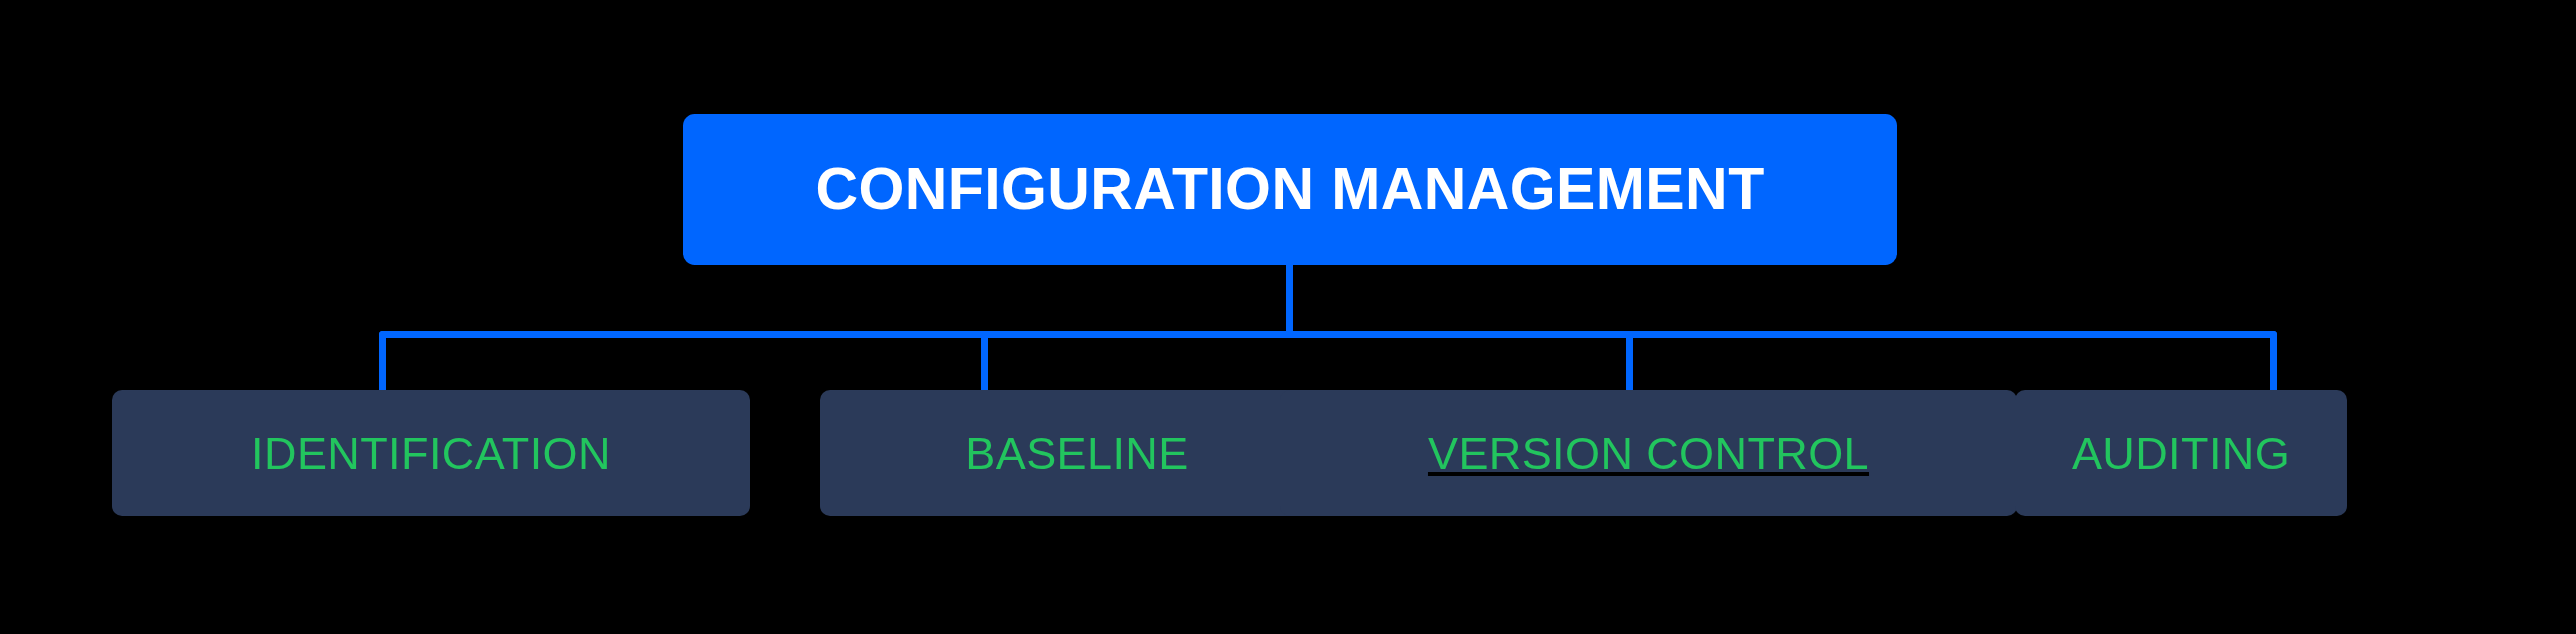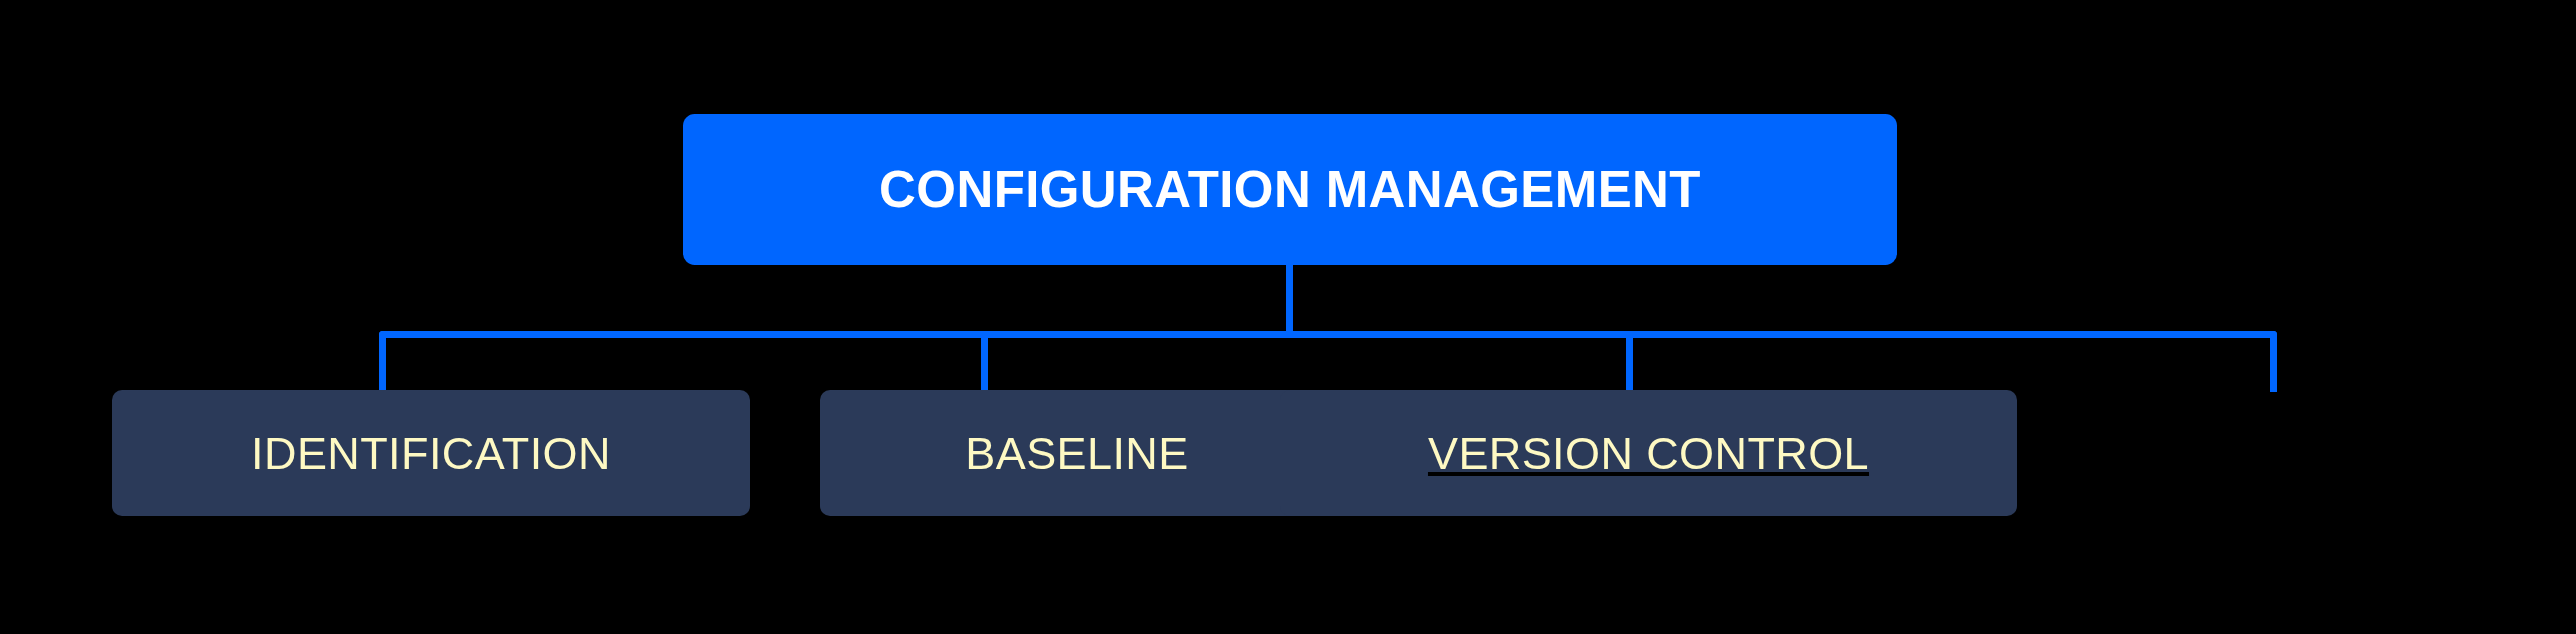--- a/index.html
+++ b/index.html
@@ -30,41 +30,41 @@
     height: 151px;
     background: #0066FF;
     border-radius: 11.6px;
     display: flex;
     align-items: center;
     justify-content: center;
     box-sizing: border-box;
   }
   .root-label {
     color: #FFFFFF;
-    font-size: 51px;
+    font-size: 59px;
     font-weight: bold;
     letter-spacing: 0.4px;
     line-height: 1;
     white-space: nowrap;
   }
 
   
   .child-node {
     position: absolute;
     top: 390px;
     height: 126px;
     background: #2B3A59;
     border-radius: 10px;
     display: flex;
     align-items: center;
     justify-content: center;
     box-sizing: border-box;
   }
   .child-label {
-    color: #fef9c3;
+    color: #22c55e;
     font-size: 45px;
     font-weight: 400;
     letter-spacing: 0.4px;
     line-height: 1;
     white-space: nowrap;
   }
 
   #child-0 { left: 112px;  width: 638px; }
   #child-1 { left: 820px; width: 514px; }
   #child-2 { left: 1280px; width: 737px; text-decoration: underline; }
@@ -124,15 +124,18 @@
   </div>
 
   <div class="child-node" id="child-1">
     <span class="child-label">BASELINE</span>
   </div>
 
   <div class="child-node" id="child-2">
     <span class="child-label">VERSION CONTROL</span>
   </div>
 
+  <div class="child-node" id="child-3">
+    <span class="child-label">AUDITING</span>
+  </div>
 
 </div>
 
 
 </body></html>

